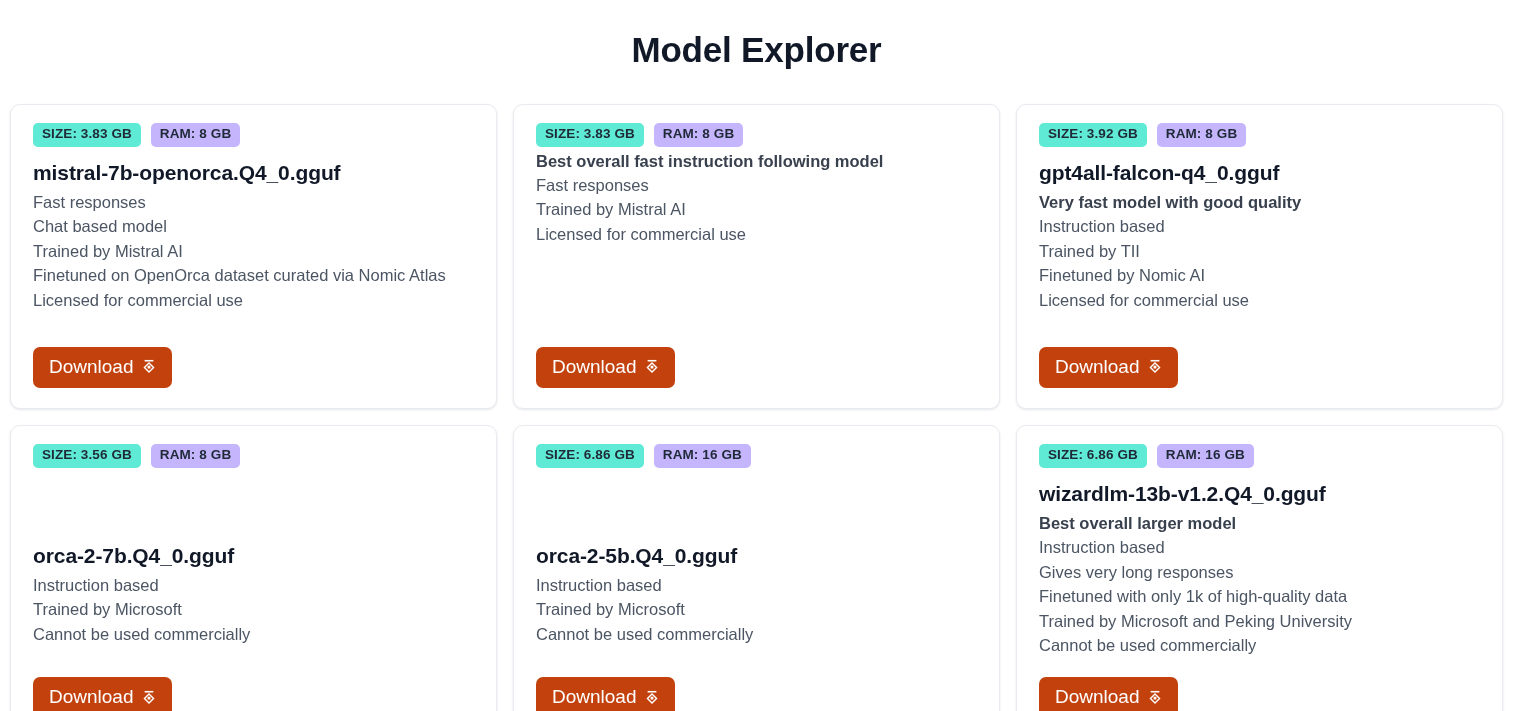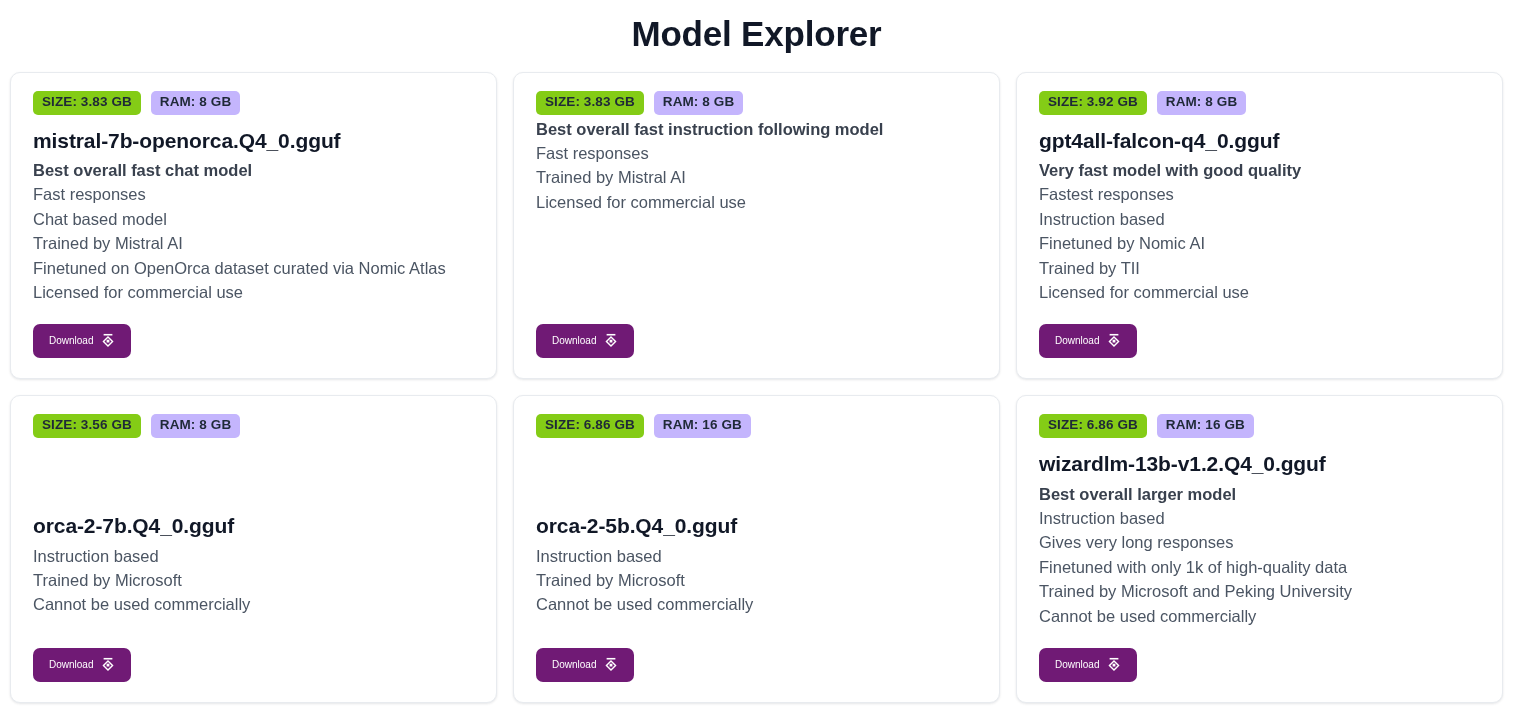--- a/index.html
+++ b/index.html
@@ -19,21 +19,21 @@
     position: relative;
     background: #ffffff;
     overflow: hidden;
   }
   .page-title {
     text-align: center;
     font-size: 35px;
     font-weight: 700;
     color: #111827;
     letter-spacing: -0.2px;
-    margin: 0;
+    margin: 16px;
     padding-top: 12px;
     padding-bottom: 16px;
     line-height: 1.25;
   }
   .grid {
     display: grid;
     grid-template-columns: repeat(3, 1fr);
     column-gap: 16px;
     row-gap: 16px;
     padding: 0 10px;
@@ -58,21 +58,21 @@
     display: inline-block;
     font-size: 13.5px;
     font-weight: 700;
     color: #1f2937;
     border-radius: 5px;
     padding: 3px 9px 4px 9px;
     letter-spacing: 0.1px;
     line-height: 1.25;
     white-space: nowrap;
   }
-  .badge-size { background: #84cc16; }
+  .badge-size { background: #5eead4; }
   .badge-ram  { background: #c4b5fd; }
 
   .card-title {
     font-size: 21px;
     font-weight: 700;
     color: #111827;
     line-height: 1.3;
     margin: 10px 0 4px 0;
     letter-spacing: -0.1px;
     word-break: break-word;
@@ -89,26 +89,26 @@
     line-height: 1.48;
   }
   .desc li { margin: 0; }
   .desc li.headline {
     font-weight: 700;
     color: #39414e;
   }
   .spacer { flex: 1 1 auto; min-height: 14px; }
   .download-btn {
     align-self: flex-start;
-    background: #701a75;
+    background: #c2410c;
     color: #ffffff;
     border: none;
     border-radius: 7px;
     font-family: "Liberation Sans", sans-serif;
-    font-size: 10px;
+    font-size: 19px;
     font-weight: 500;
     padding: 9px 16px 10px 16px;
     display: inline-flex;
     align-items: center;
     gap: 8px;
     cursor: pointer;
     line-height: 1.15;
     margin-top: 6px;
   }
   .download-btn .dl-icon {
@@ -126,21 +126,20 @@
 <div id="app">
   <h1 class="page-title">Model Explorer</h1>
   <div class="grid" id="card-grid">
       <div class="card">
         <div class="badges">
           <span class="badge badge-size">SIZE: 3.83 GB</span>
           <span class="badge badge-ram">RAM: 8 GB</span>
         </div>
         <div class="card-title">mistral-7b-openorca.Q4_0.gguf</div>
         <ul class="desc">
-          <li class="headline">Best overall fast chat model</li>
           <li>Fast responses</li>
           <li>Chat based model</li>
           <li>Trained by Mistral AI</li>
           <li>Finetuned on OpenOrca dataset curated via Nomic Atlas</li>
           <li>Licensed for commercial use</li>
         </ul>
         <div class="spacer"></div>
         <button class="download-btn">
           <span>Download</span>
           <span class="dl-icon">
@@ -176,24 +175,23 @@
         </button>
       </div>
       <div class="card">
         <div class="badges">
           <span class="badge badge-size">SIZE: 3.92 GB</span>
           <span class="badge badge-ram">RAM: 8 GB</span>
         </div>
         <div class="card-title">gpt4all-falcon-q4_0.gguf</div>
         <ul class="desc">
           <li class="headline">Very fast model with good quality</li>
-          <li>Fastest responses</li>
-          <li>Instruction based</li>
+          <li>Instruction based</li>
+          <li>Trained by TII</li>
           <li>Finetuned by Nomic AI</li>
-          <li>Trained by TII</li>
           <li>Licensed for commercial use</li>
         </ul>
         <div class="spacer"></div>
         <button class="download-btn">
           <span>Download</span>
           <span class="dl-icon">
             <svg viewBox="0 0 16 16" width="14" height="15" aria-hidden="true">
               <rect x="3" y="0.5" width="10" height="1.8" fill="#ffffff"></rect>
               <path d="M8 4 L13.2 9.2 L8 14.4 L2.8 9.2 Z" fill="none" stroke="#ffffff" stroke-width="1.6"></path>
               <rect x="6.4" y="7.1" width="3.2" height="3.2" fill="#ffffff"></rect>

